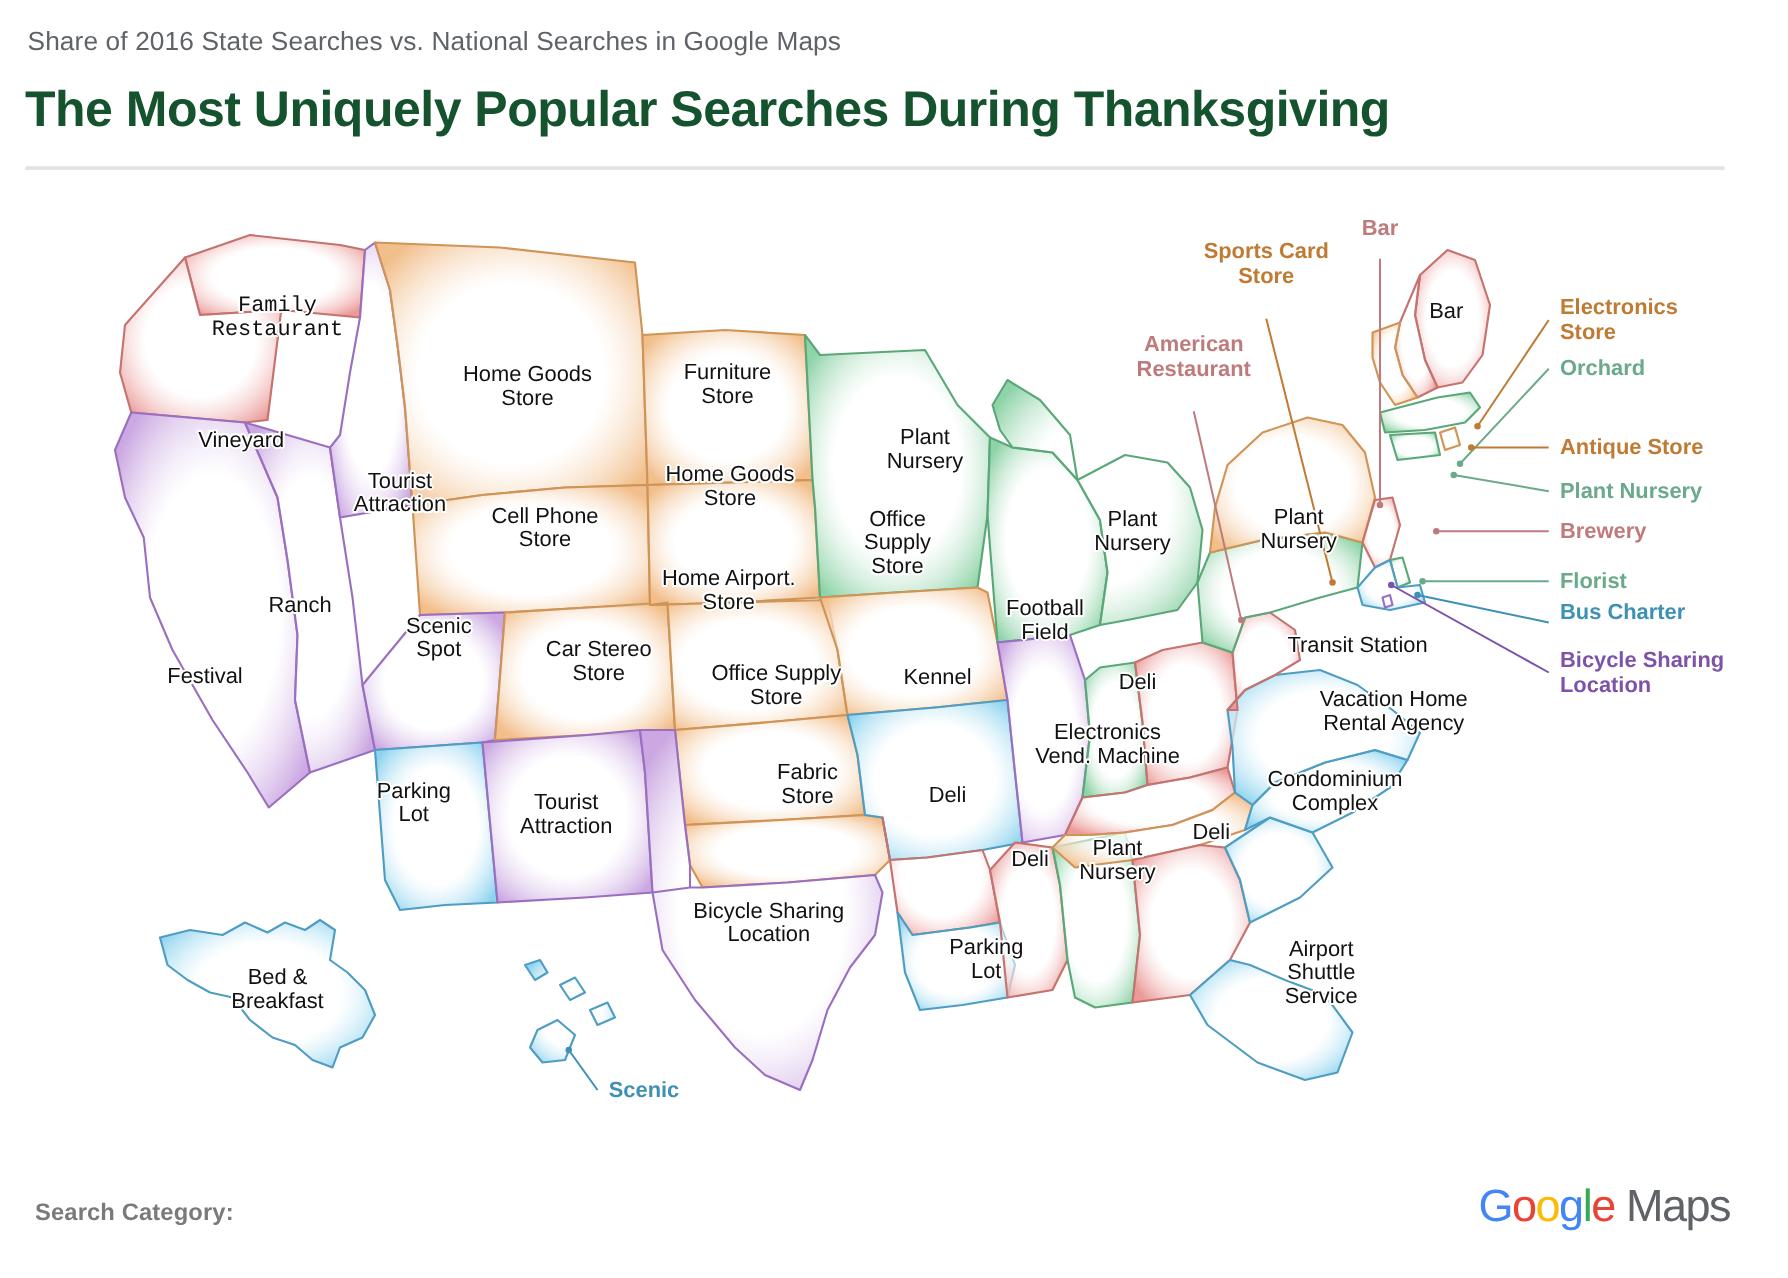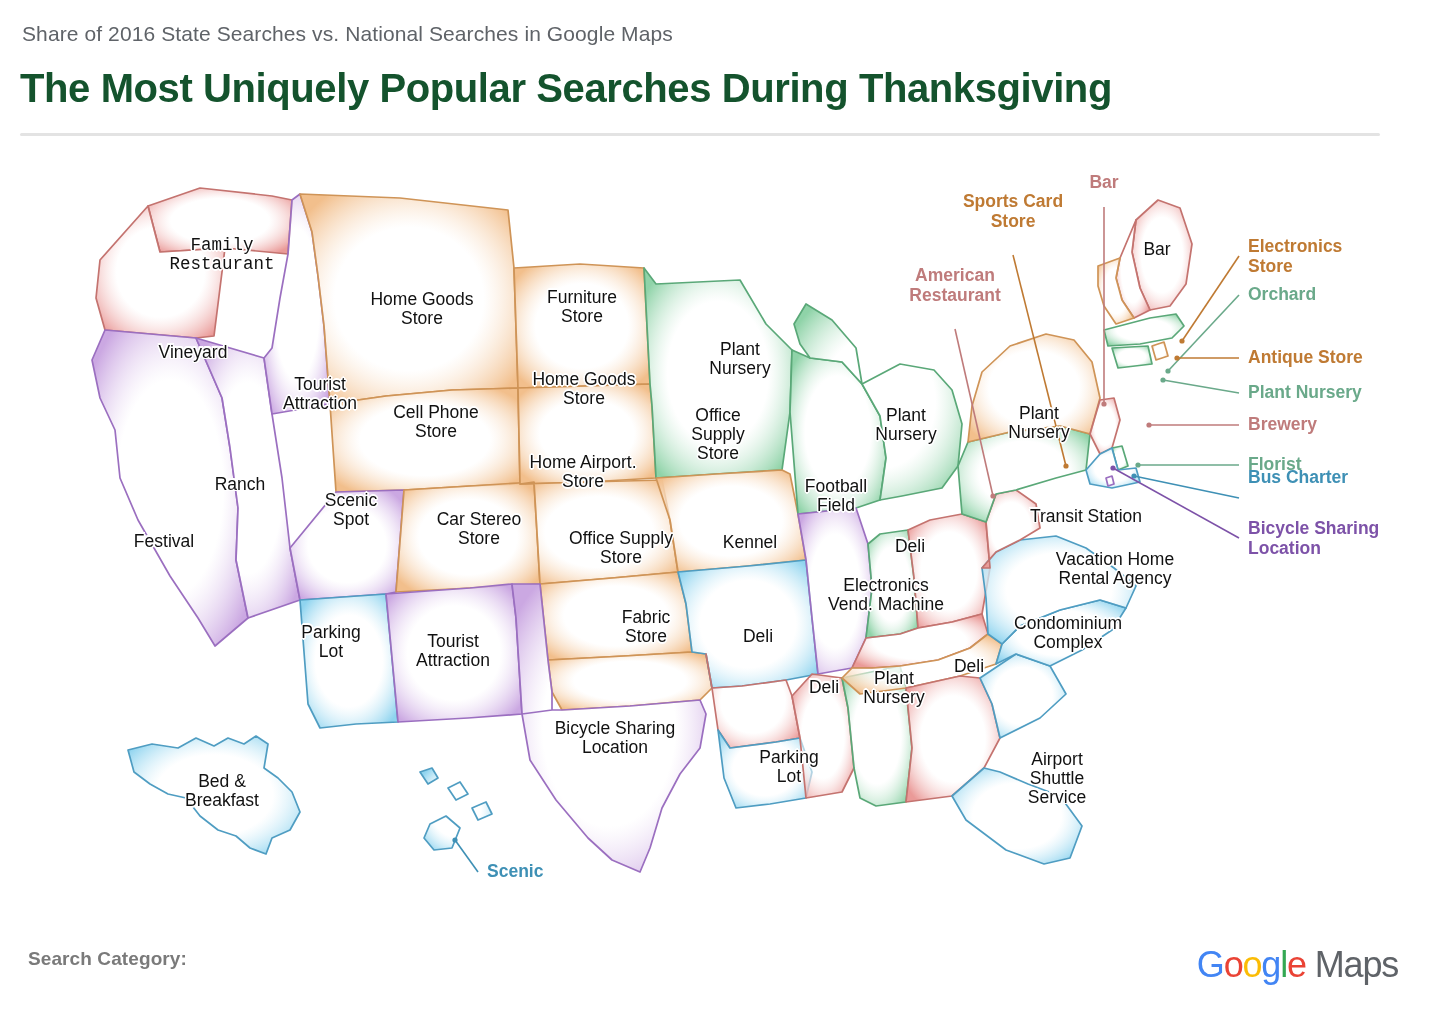--- a/index.html
+++ b/index.html
@@ -26,26 +26,26 @@
 
   .calloutlabel{
     position:absolute;font-size:17.5px;line-height:19.5px;font-weight:bold;white-space:pre;
     pointer-events:none;
   }
   .calloutlabel.r{transform:translateY(-50%);}
   .calloutlabel.c{transform:translate(-50%,-50%);text-align:center;}
 
   
   .legend{position:absolute;left:28px;top:948px;display:flex;align-items:flex-start;gap:0;}
-  .legend-title{font-size:19px;color:#7a7a7a;font-weight:bold;margin-right:26px;margin-top:0;letter-spacing:.1px;}
+  .legend-title{font-size:19px;color:#7a7a7a;font-weight:bold;margin-right:26px;margin-top:12px;letter-spacing:.1px;}
   .legend-item{width:150px;text-align:center;}
   .legend-item .lab{font-size:17px;color:#202124;margin-bottom:7px;}
   .legend-item .bar{height:10px;border-radius:3px;}
 
-  .glogo{position:absolute;right:32px;top:944px;font-size:36px;letter-spacing:-1.2px;}
+  .glogo{position:absolute;right:46px;top:944px;font-size:36px;letter-spacing:-1.2px;}
   .glogo .g1{color:#4285F4;}.glogo .g2{color:#EA4335;}.glogo .g3{color:#FBBC05;}
   .glogo .g4{color:#4285F4;}.glogo .g5{color:#34A853;}.glogo .g6{color:#EA4335;}
   .glogo .maps{color:#5f6368;margin-left:9px;}
 </style>
 </head>
 <body>
 
 <div class="page">
 
   <div class="subtitle">Share of 2016 State Searches vs. National Searches in Google Maps</div>
@@ -233,21 +233,21 @@
 Store</div>
         <div class="calloutlabel c" style="left: 955px; top: 137px; color: rgb(191, 123, 123);">American
 Restaurant</div>
         <div class="calloutlabel r" style="left: 1248px; top: 108px; color: rgb(191, 122, 51);">Electronics
 Store</div>
         <div class="calloutlabel r" style="left: 1248px; top: 147px; color: rgb(106, 169, 138);">Orchard</div>
         <div class="calloutlabel r" style="left: 1248px; top: 210px; color: rgb(191, 122, 51);">Antique Store</div>
         <div class="calloutlabel r" style="left: 1248px; top: 245px; color: rgb(106, 169, 138);">Plant Nursery</div>
         <div class="calloutlabel r" style="left: 1248px; top: 277px; color: rgb(191, 123, 123);">Brewery</div>
         <div class="calloutlabel r" style="left: 1248px; top: 317px; color: rgb(106, 169, 138);">Florist</div>
-        <div class="calloutlabel r" style="left: 1248px; top: 330px; color: rgb(62, 144, 181);">Bus Charter</div>
+        <div class="calloutlabel r" style="left: 1248px; top: 342px; color: rgb(62, 144, 181);">Bus Charter</div>
         <div class="calloutlabel r" style="left: 1248px; top: 390px; color: rgb(125, 82, 168);">Bicycle Sharing
 Location</div>
         <div class="calloutlabel r" style="left: 487px; top: 724px; color: rgb(62, 144, 181);">Scenic</div>
       </div>
   </div>
 
   <div class="legend">
     <div class="legend-title">Search Category:</div>
   </div>
 

